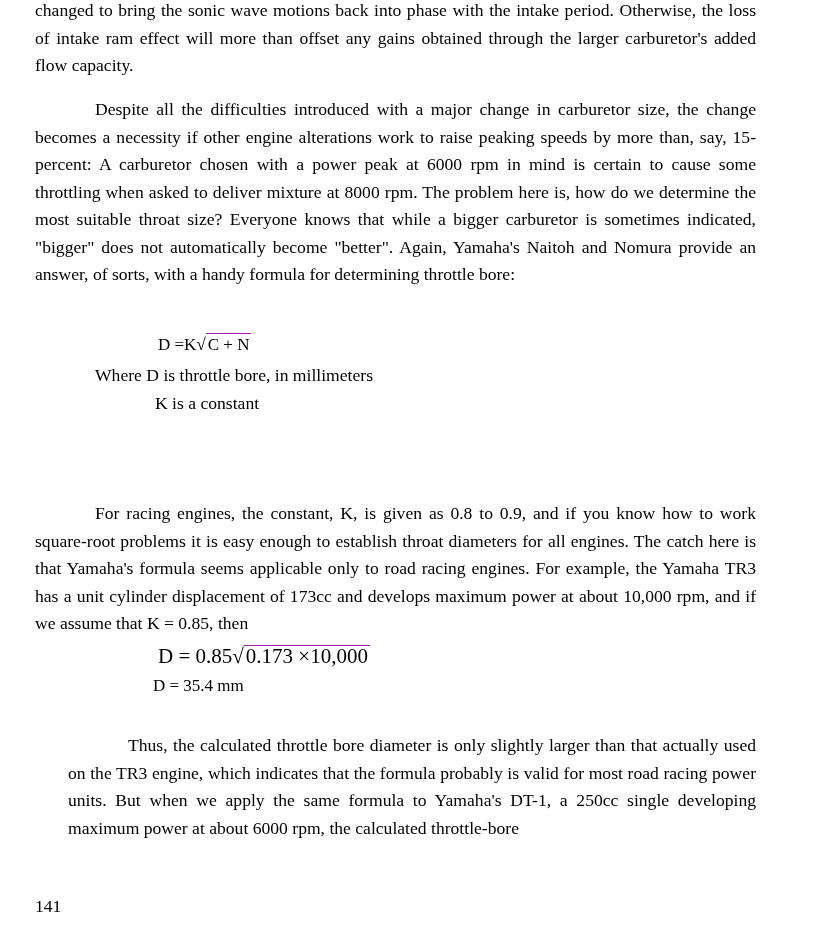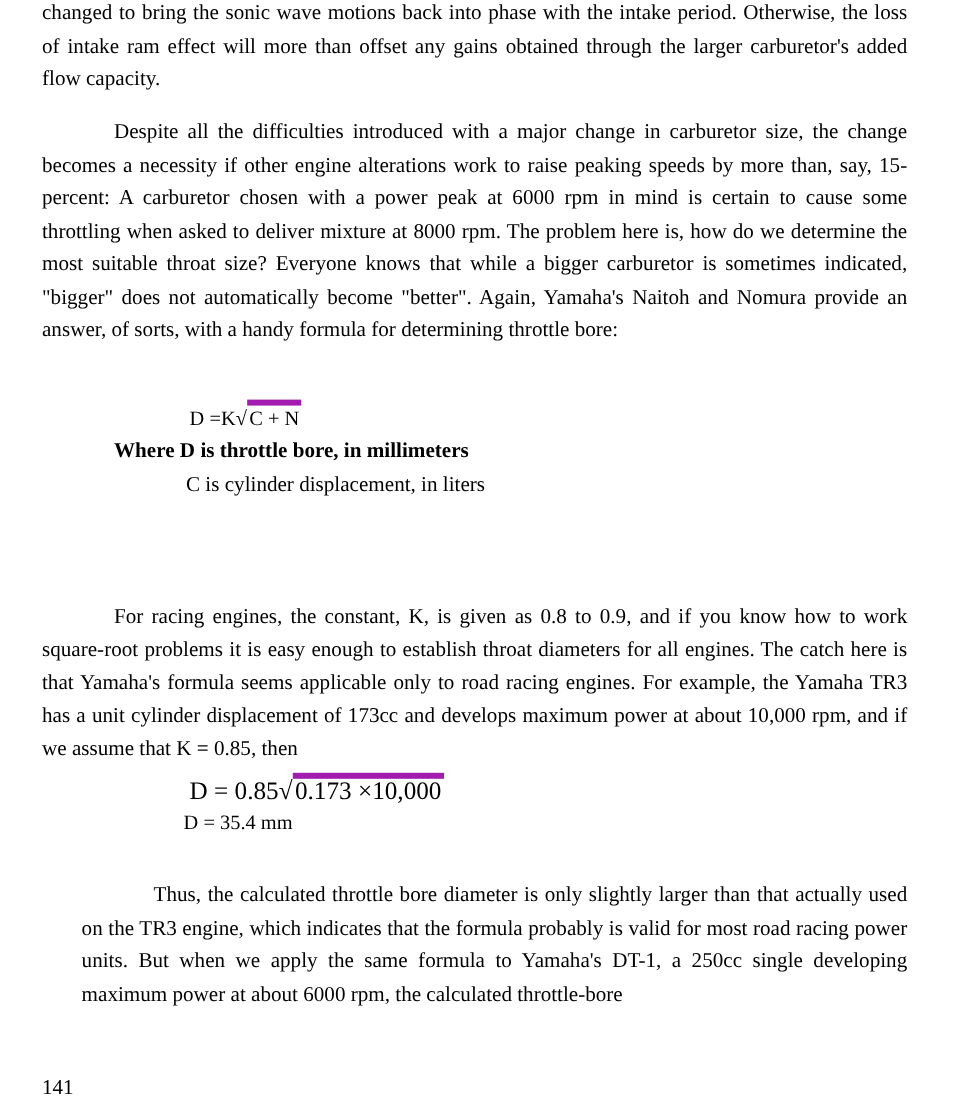--- a/index.html
+++ b/index.html
@@ -8,45 +8,45 @@
       font-family: "Liberation Serif", serif; color: #000; font-size: 17.6px;
     }
     .page { position: absolute; left: 35px; top: 0; width: 721px; }
     .para { margin: 0; line-height: 27.5px; text-align: justify; text-align-last: left; }
     .para.indent { text-indent: 60px; }
     .p1 { position: absolute; top: -3px; }
     .p2 { position: absolute; top: 96px; }
     .formula1 { position: absolute; left: 123px; top: 333px; font-size: 17px; white-space: nowrap; }
     .defs { position: absolute; top: 362px; line-height: 27.7px; }
     .def-row { white-space: nowrap; }
-    .def-row.first { padding-left: 60px; font-weight: bold; }
+    .def-row.first { padding-left: 60px; }
     .def-row.sub { padding-left: 120px; }
     .p3 { position: absolute; top: 500px; }
     .formula2 { position: absolute; left: 123px; top: 644px; font-size: 21px; white-space: nowrap; }
     .formula3 { position: absolute; left: 118px; top: 676px; font-size: 17px; white-space: nowrap; }
     .p4 { position: absolute; top: 732px; margin-left: 33px; }
     .sqrt { display: inline-block; position: relative; }
     .sqrt .radical { display: inline-block; }
-    .sqrt .radicand { display: inline-block; border-top: 5px solid #a21caf; padding: 1px 2px 0 2px; line-height: 19px; }
+    .sqrt .radicand { display: inline-block; border-top: 1px solid #a21caf; padding: 1px 2px 0 2px; line-height: 19px; }
     .page-number { position: absolute; left: 35px; top: 896px; font-size: 17.6px; }
   </style>
 </head>
 <body>
 
 <div class="page">
   <p class="para p1">changed to bring the sonic wave motions back into phase with the intake period. Otherwise, the loss of intake ram effect will more than offset any gains obtained through the larger carburetor's added flow capacity.</p>
   <p class="para indent p2">Despite all the difficulties introduced with a major change in carburetor size, the change becomes a necessity if other engine alterations work to raise peaking speeds by more than, say, 15-percent: A carburetor chosen with a power peak at 6000 rpm in mind is certain to cause some throttling when asked to deliver mixture at 8000 rpm.  The problem here is, how do we determine the most suitable throat size?  Everyone knows that while a bigger carburetor is sometimes indicated, "bigger" does not automatically become "better".  Again, Yamaha's Naitoh and Nomura provide an answer, of sorts, with a handy formula for determining throttle bore:</p>
 
   <div class="formula1">
     <span>D =K</span><span class="sqrt"><span class="radical">√</span><span class="radicand">C + N</span></span>
   </div>
 
   <div class="defs">
     <div class="def-row first">Where D is throttle bore, in millimeters</div>
-    <div class="def-row sub">C is cylinder displacement, in liters</div>
+    <div class="def-row sub">K is a constant</div>
   </div>
 
   <p class="para indent p3">For racing engines, the constant, K, is given as 0.8 to 0.9, and if you know how to work square-root problems it is easy enough to establish throat diameters for all engines. The catch here is that Yamaha's formula seems applicable only to road racing engines. For example, the Yamaha TR3 has a unit cylinder displacement of 173cc and develops maximum power at about 10,000 rpm, and if we assume that K = 0.85, then</p>
 
   <div class="formula2">
     <span>D = 0.85</span><span class="sqrt"><span class="radical">√</span><span class="radicand">0.173 ×10,000</span></span>
   </div>
   <div class="formula3">D = 35.4 mm</div>
 
   <p class="para indent p4">Thus, the calculated throttle bore diameter is only slightly larger than that actually used on the TR3 engine, which indicates that the formula probably is valid for most road racing power units.  But when we apply the same formula to Yamaha's DT-1, a 250cc single developing maximum power at about 6000 rpm, the calculated throttle-bore</p>

